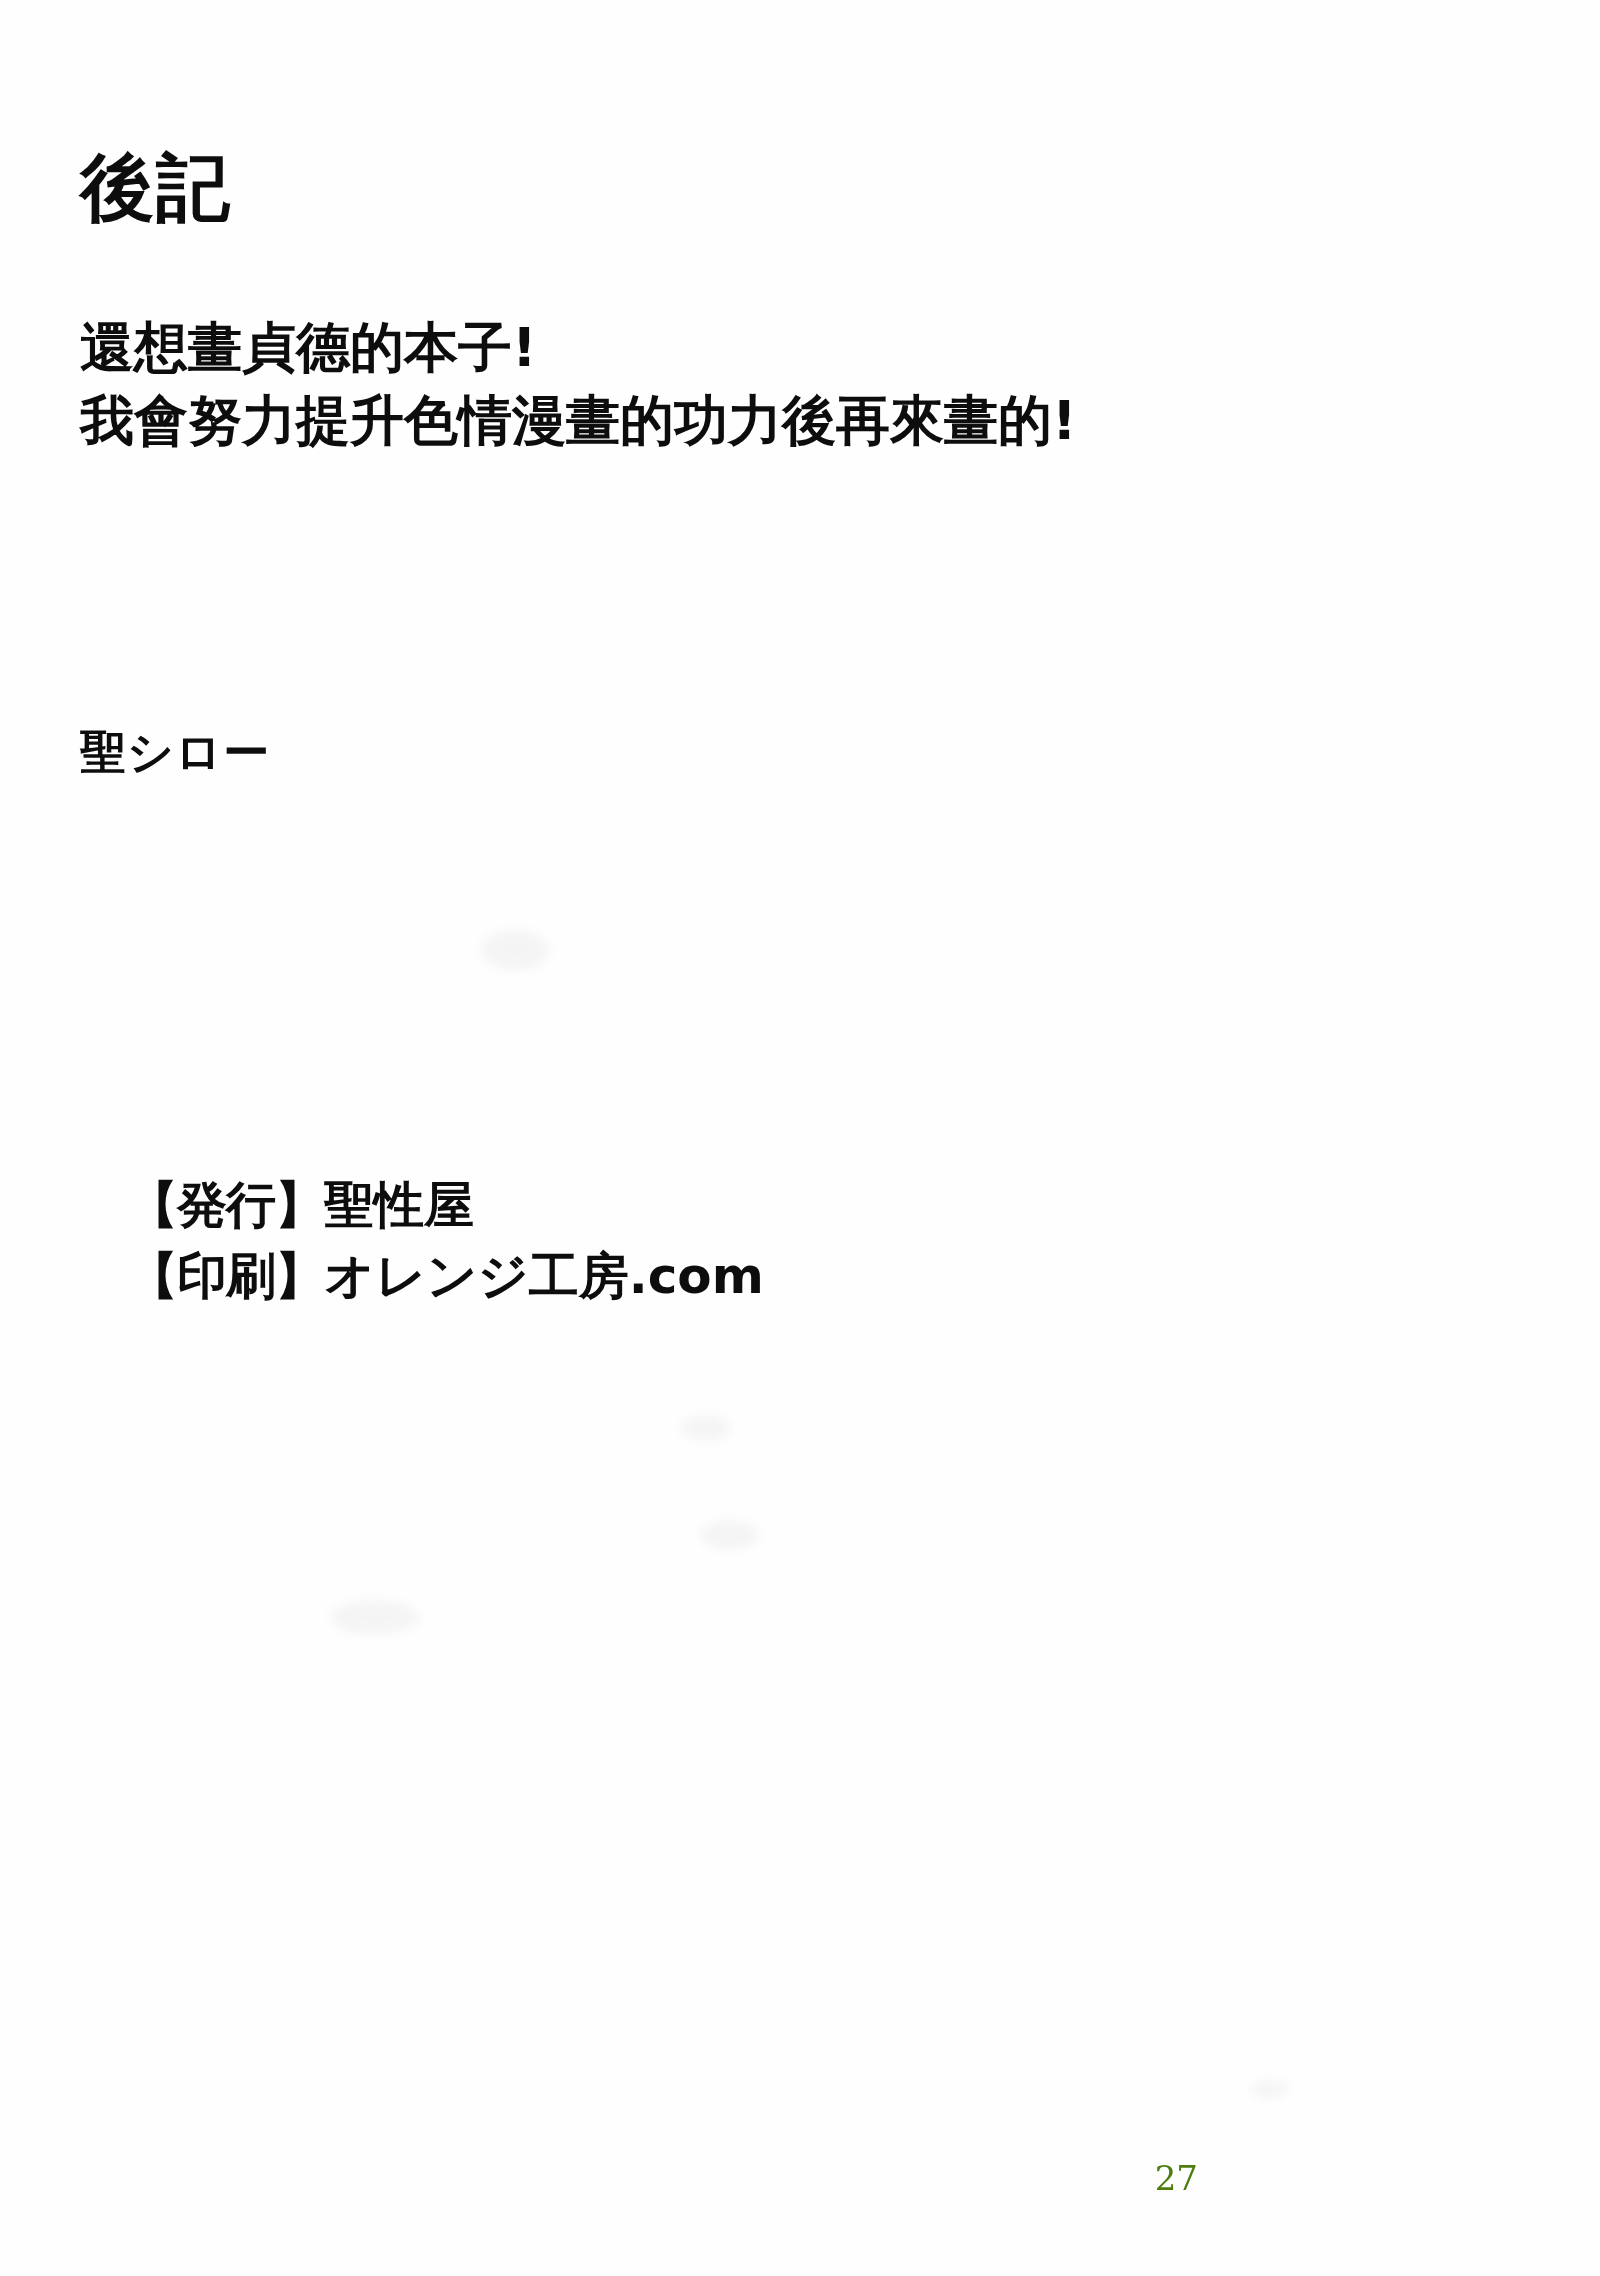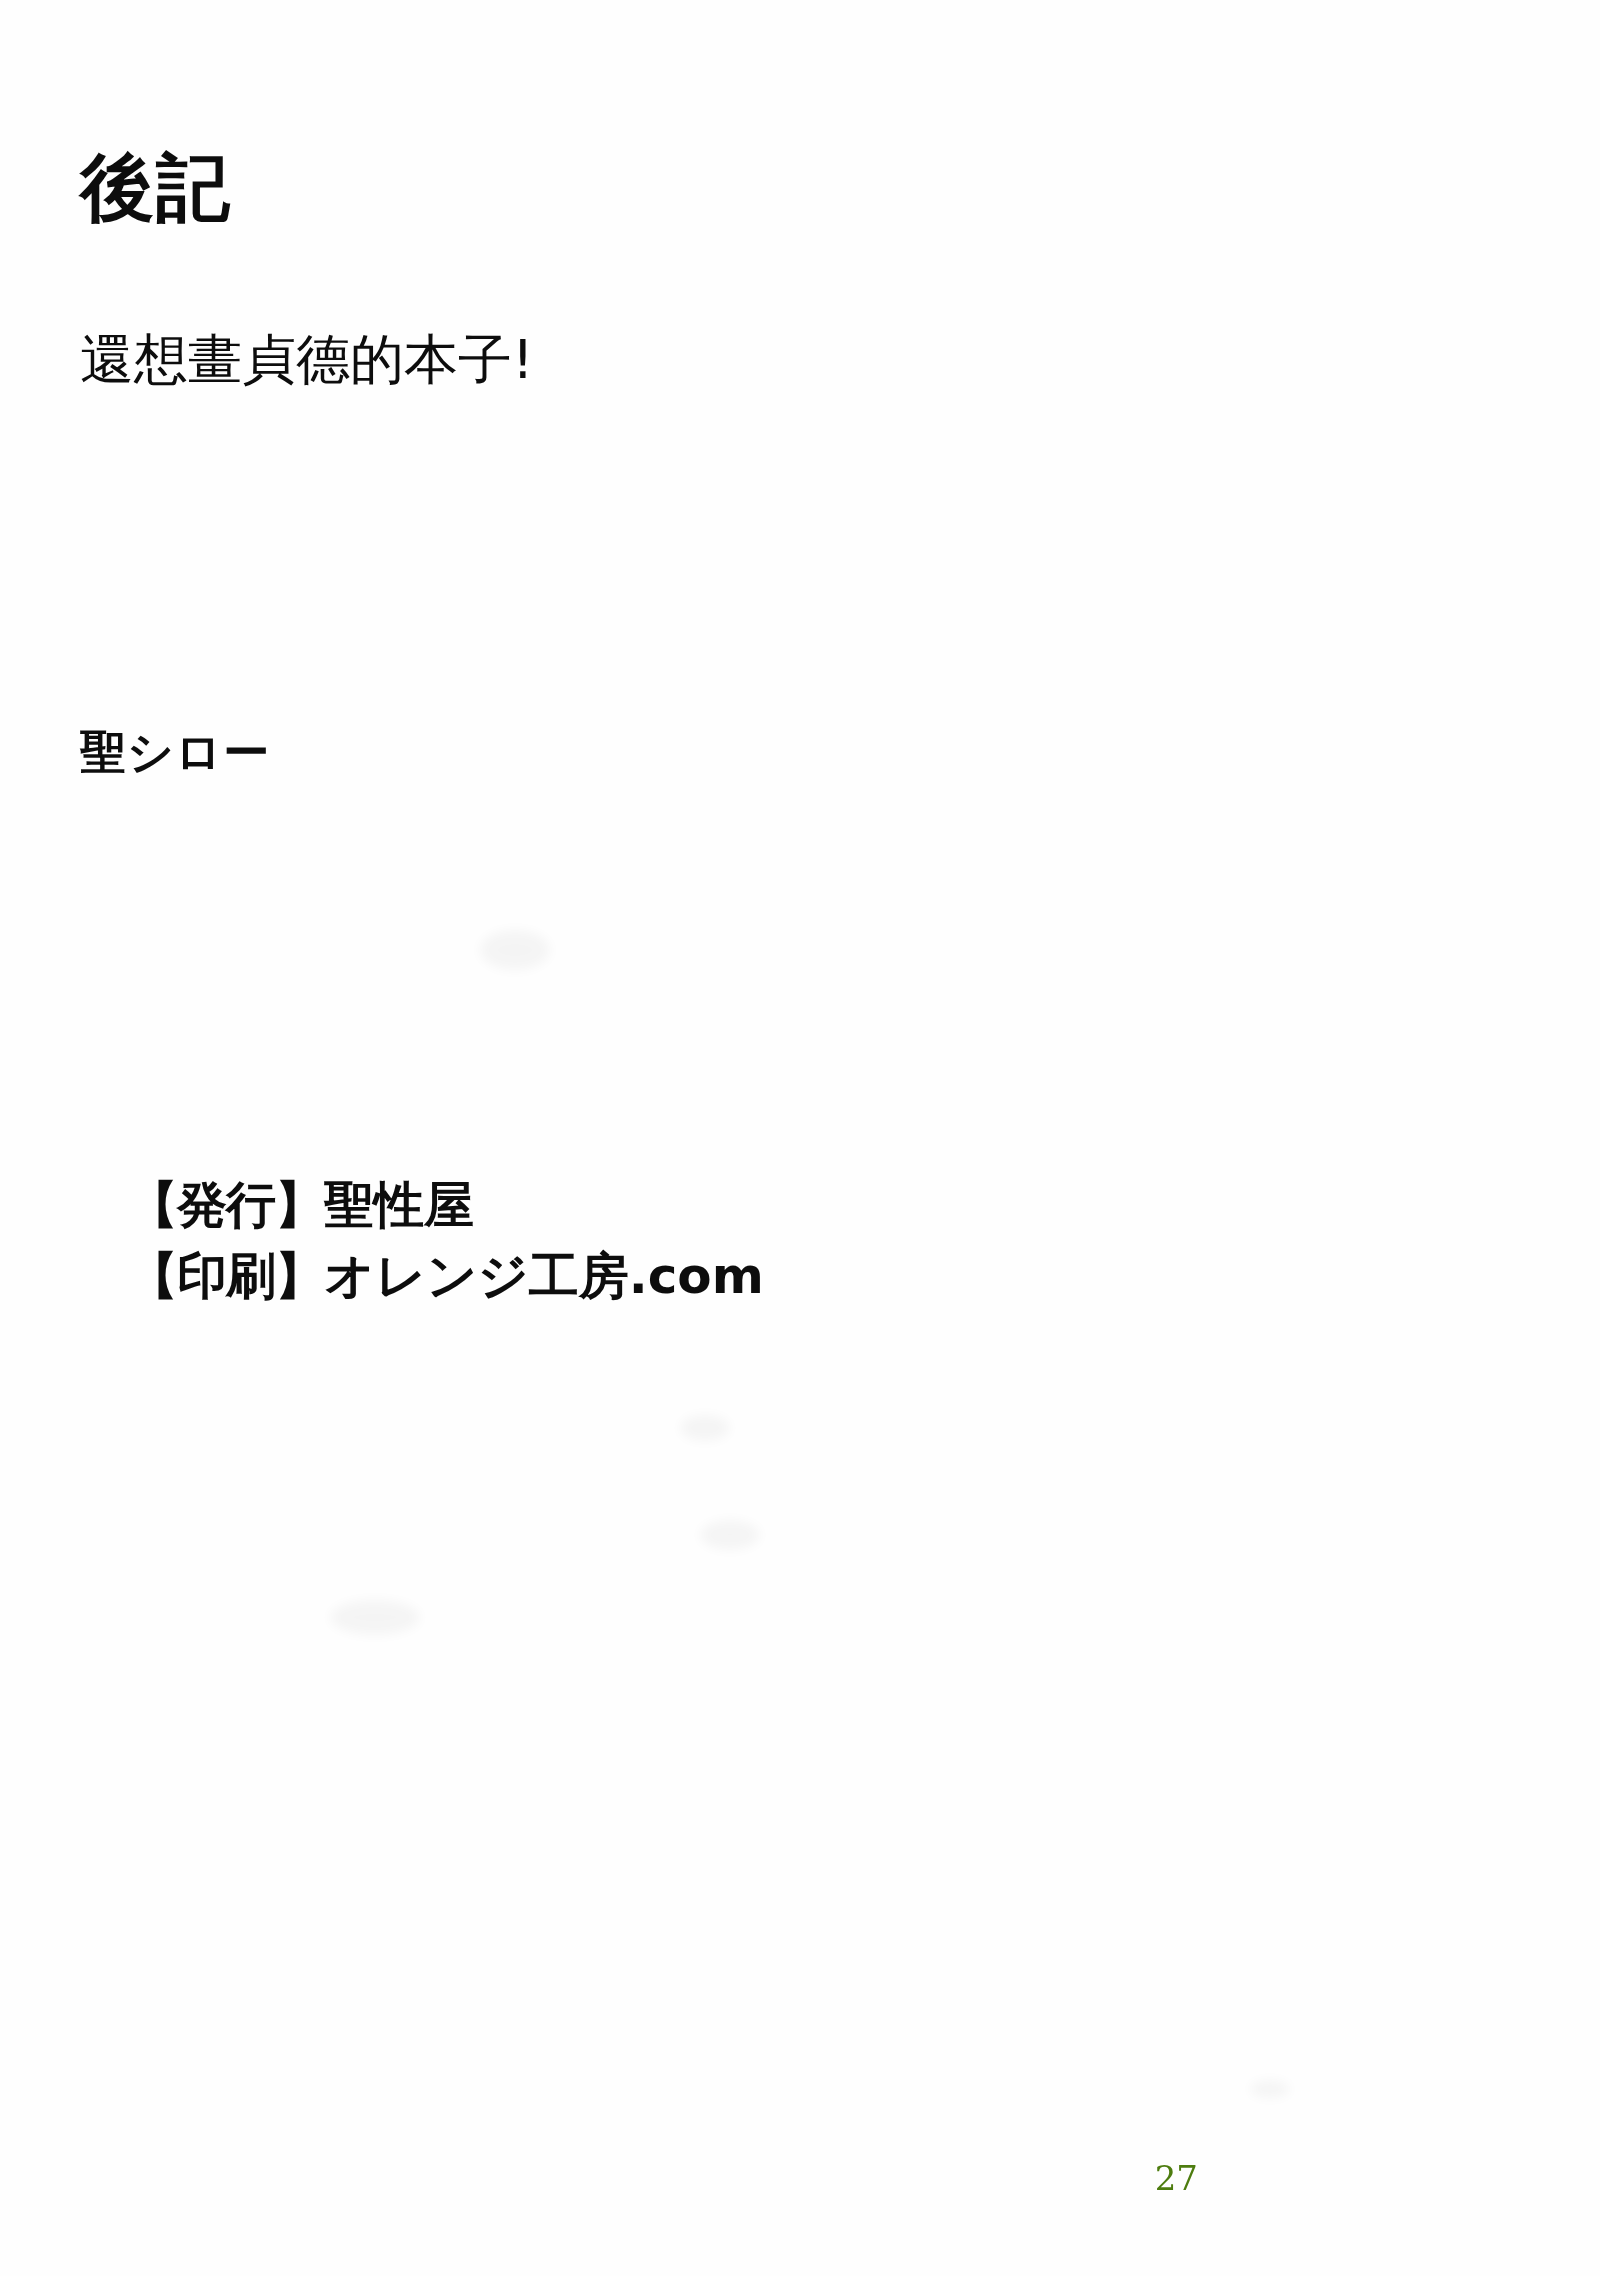--- a/index.html
+++ b/index.html
@@ -46,23 +46,23 @@
     font-size: 74px;
     font-weight: bold;
     letter-spacing: 2px;
     line-height: 1;
     white-space: nowrap;
   }
 
   .afterword-body {
     position: absolute;
     left: 80px;
-    top: 324px;
+    top: 312px;
     font-size: 54px;
-    font-weight: normal;
+    font-weight: bold;
     line-height: 1.35;
     white-space: nowrap;
   }
   .afterword-body .line {
     display: block;
   }
 
   .author-name {
     position: absolute;
     left: 80px;
@@ -127,20 +127,21 @@
 <div class="smudge" style="left:330px; top:1600px; width:90px; height:35px;"></div>
 <div class="smudge" style="left:680px; top:1415px; width:50px; height:26px;"></div>
 <div class="smudge" style="left:1250px; top:2080px; width:40px; height:18px;"></div>
 
 <div class="content">
 
   <div class="afterword-title">後記</div>
 
   <div class="afterword-body">
     <span class="line">還想畫貞德的本子!</span>
+    <span class="line">我會努力提升色情漫畫的功力後再來畫的!</span>
   </div>
 
   <div class="author-name">聖シロー</div>
 
 
   <div class="colophon-list">
     <span class="row">
       <span class="label">【発行】</span><span class="value-jp">聖性屋</span>
     </span>
     <span class="row">

